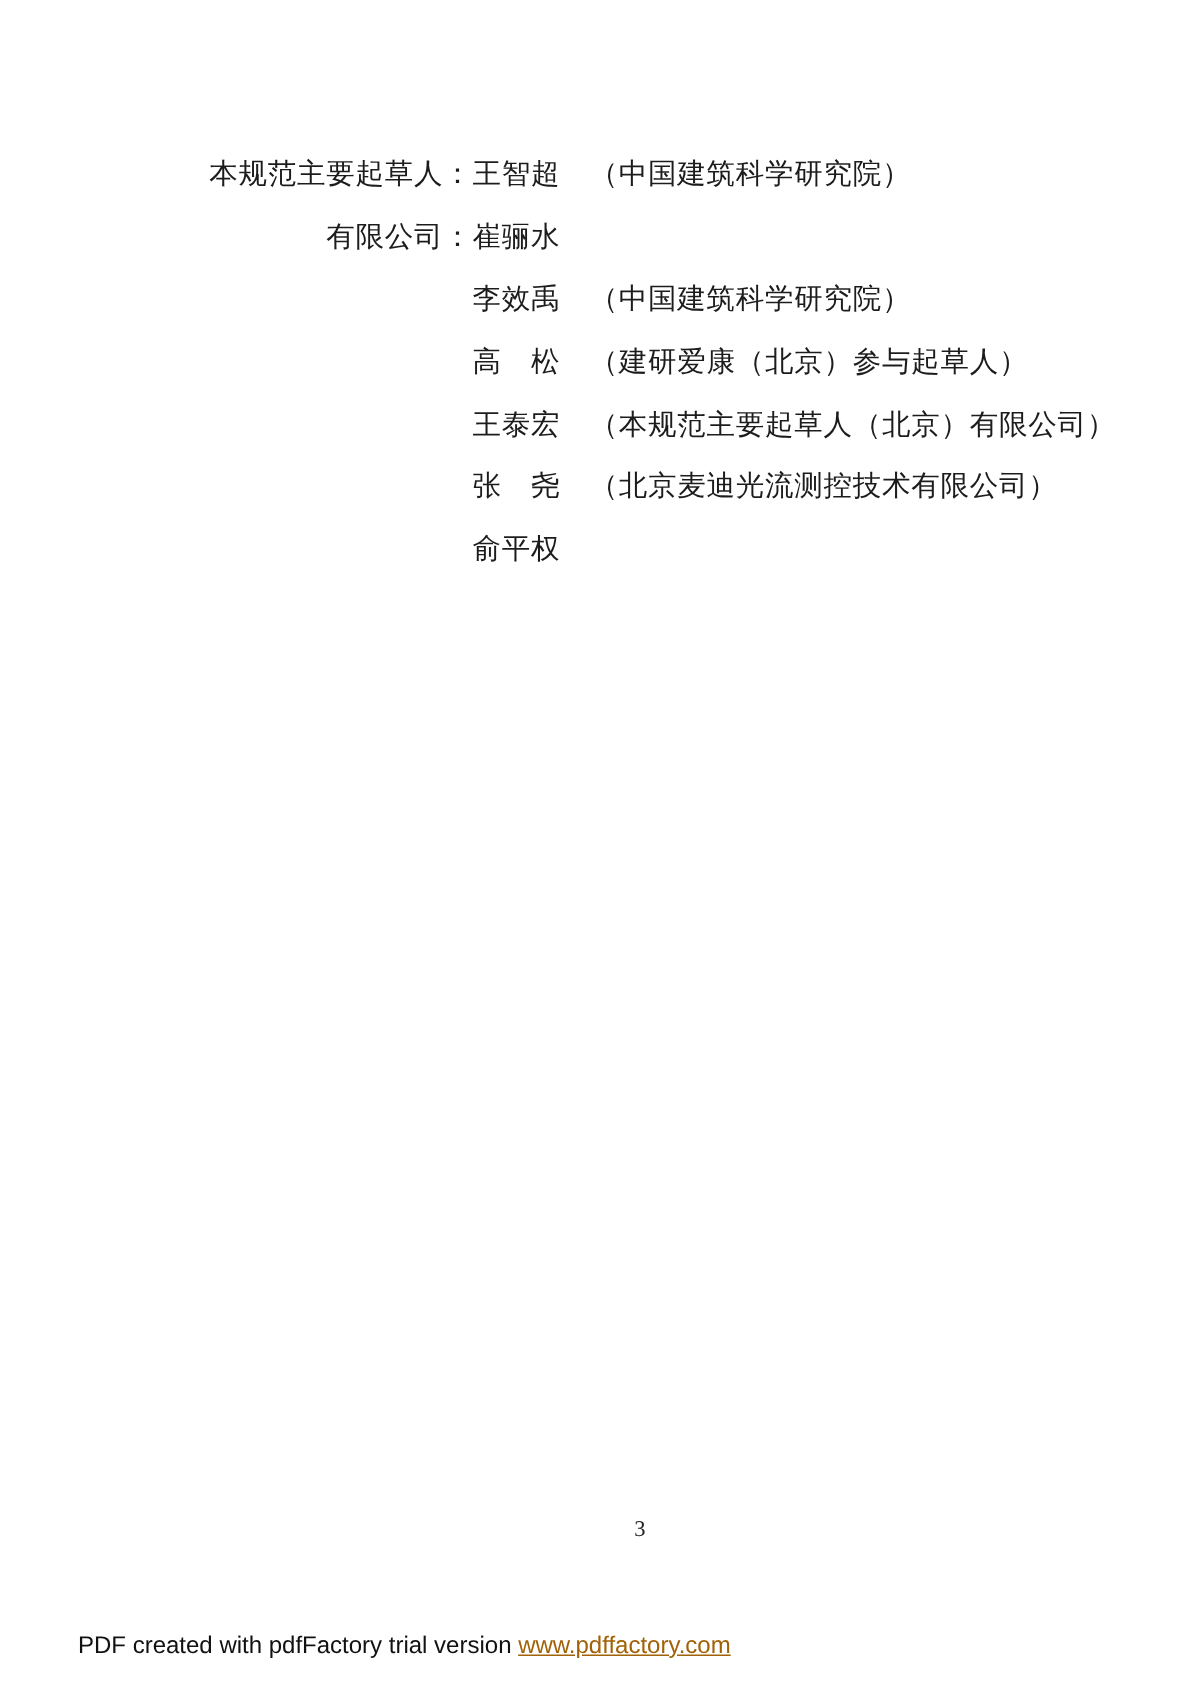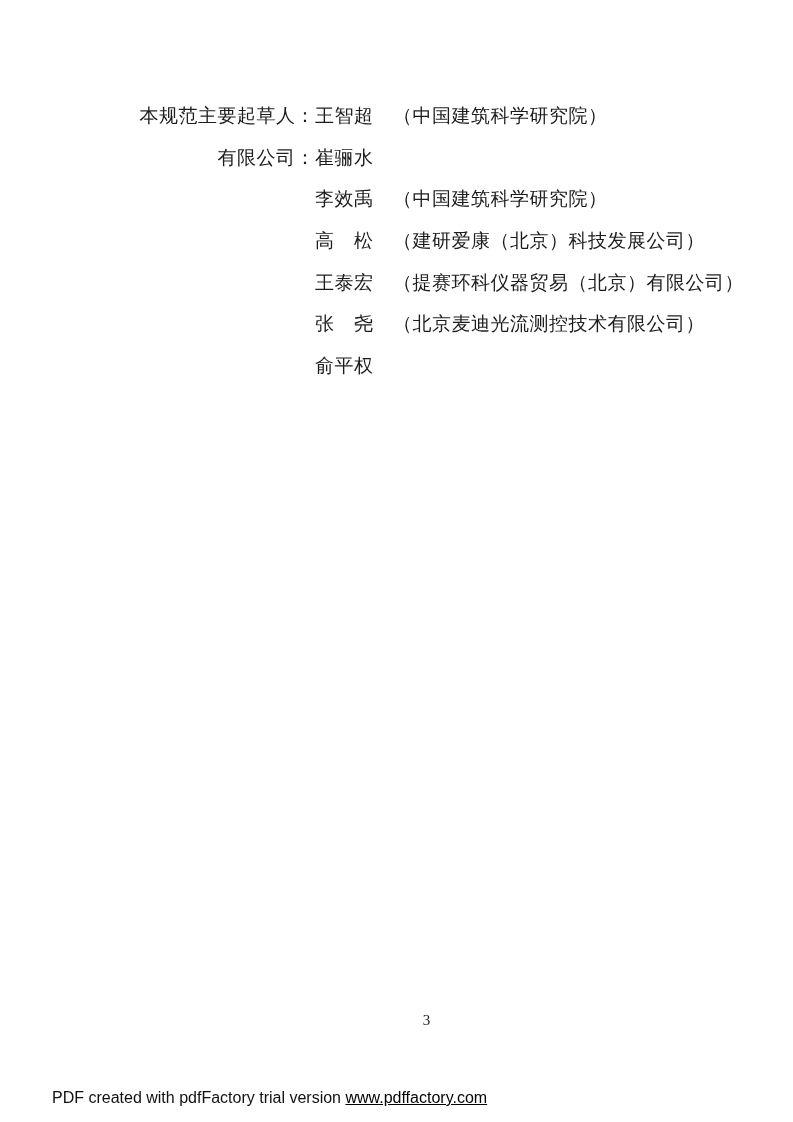--- a/index.html
+++ b/index.html
@@ -85,35 +85,35 @@
       <span class="name">崔骊水</span>
     </div>
     <div class="row">
       <span class="label"></span>
       <span class="name">李效禹</span>
       <span class="org">（中国建筑科学研究院）</span>
     </div>
     <div class="row">
       <span class="label"></span>
       <span class="name">高　松</span>
-      <span class="org">（建研爱康（北京）科技发展公司）</span>
+      <span class="org">（建研爱康（北京）参与起草人）</span>
     </div>
     <div class="row">
       <span class="label"></span>
       <span class="name">王泰宏</span>
-      <span class="org">（提赛环科仪器贸易（北京）有限公司）</span>
+      <span class="org">（本规范主要起草人（北京）有限公司）</span>
     </div>
     <div class="row">
       <span class="label"></span>
       <span class="name">张　尧</span>
       <span class="org">（北京麦迪光流测控技术有限公司）</span>
     </div>
     <div class="row">
       <span class="label"></span>
       <span class="name">俞平权</span>
     </div>
   </div>
 
   <div class="page-number">3</div>
 
-  <div class="pdf-footer"><span>PDF created with pdfFactory trial version </span><a href="#" style="color: #000000;">www.pdffactory.com</a></div>
+  <div class="pdf-footer"><span>PDF created with pdfFactory trial version </span><a href="#" style="color: #a16207;">www.pdffactory.com</a></div>
 
 </div>
 
 </body></html>

